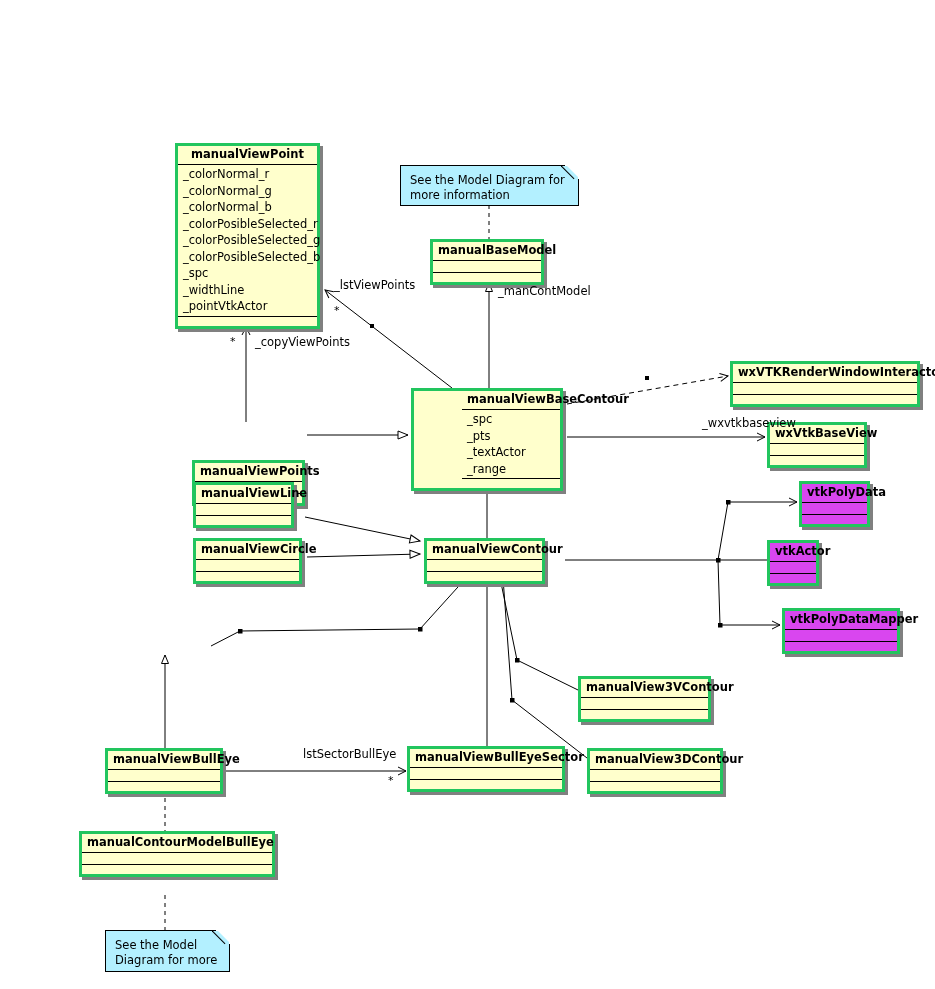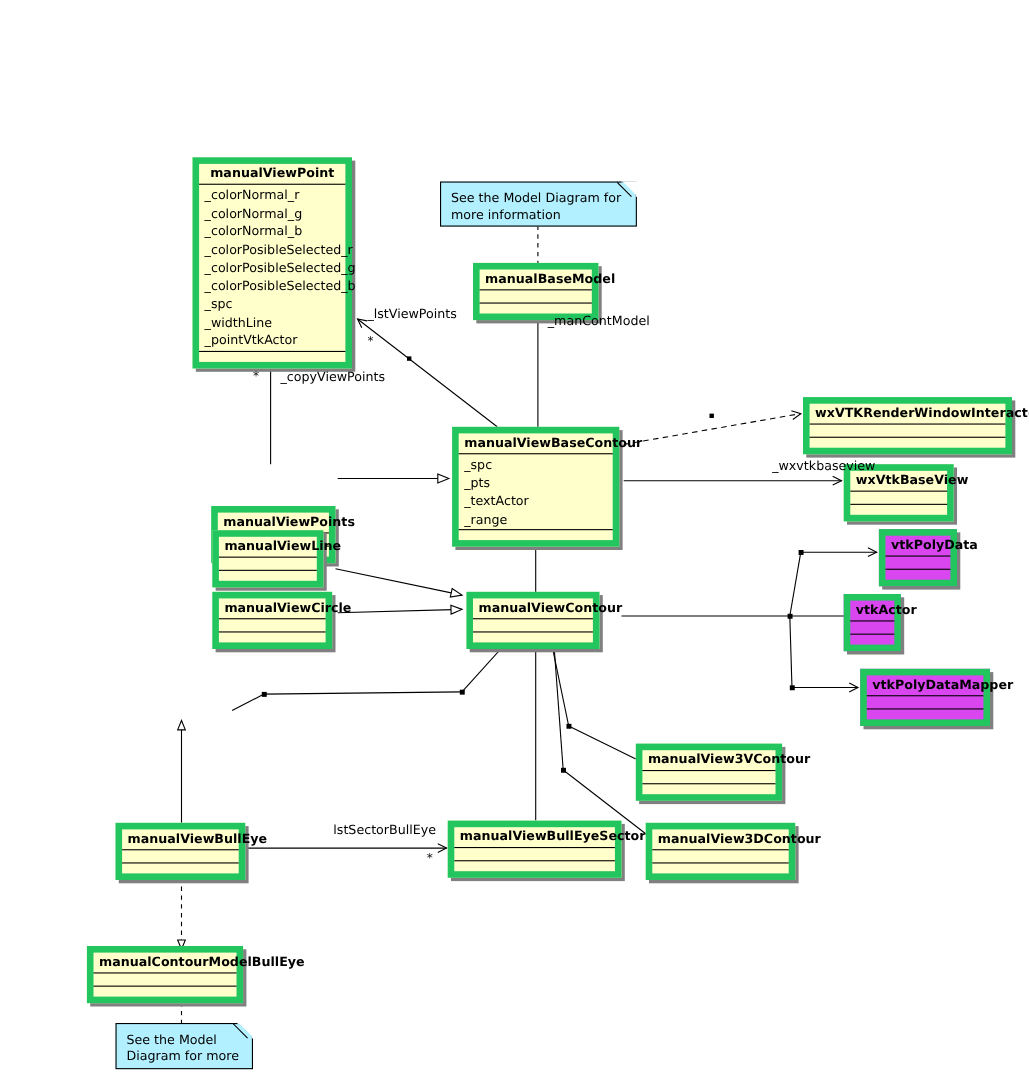--- a/index.html
+++ b/index.html
@@ -23,21 +23,21 @@
     left: 0;
     top: 0;
     width: 935px;
     height: 989px;
     pointer-events: none;
   }
   
   .uml-class {
     position: absolute;
     box-sizing: border-box;
-    border: 6px solid #22c55e;
+    border: 3px solid #22c55e;
     background: #ffffcc;
     box-shadow: 3px 3px 0 0 #808080;
     z-index: 5;
   }
   .uml-class.vtk {
     background: #d946ef;
     box-shadow: 3px 3px 0 0 #808080;
   }
   .uml-name {
     text-align: center;
@@ -239,21 +239,21 @@
     </div>
     <div class="uml-ops"></div>
   </div>
 
   <div class="uml-class" style="left:430px; top:239px; width:114px;">
     <div class="uml-name">manualBaseModel</div>
     <div class="uml-attrs empty"></div>
     <div class="uml-ops"></div>
   </div>
 
-  <div class="uml-class" style="left:411px; top:388px; width:152px;">
+  <div class="uml-class" style="left:411px; top:388px; width:152px;padding-left:48px;">
     <div class="uml-name">manualViewBaseContour</div>
     <div class="uml-attrs">
       <div class="uml-attr">_spc</div>
       <div class="uml-attr">_pts</div>
       <div class="uml-attr">_textActor</div>
       <div class="uml-attr">_range</div>
     </div>
     <div class="uml-ops"></div>
   </div>
 
@@ -299,21 +299,21 @@
     <div class="uml-attrs empty"></div>
     <div class="uml-ops"></div>
   </div>
 
   <div class="uml-class" style="left:587px; top:748px; width:136px;">
     <div class="uml-name">manualView3DContour</div>
     <div class="uml-attrs empty"></div>
     <div class="uml-ops"></div>
   </div>
 
-  <div class="uml-class" style="left:79px; top:860px; width:142px;">
+  <div class="uml-class" style="left:79px; top:831px; width:196px;">
     <div class="uml-name">manualContourModelBullEye</div>
     <div class="uml-attrs empty"></div>
     <div class="uml-ops"></div>
   </div>
 
   <div class="uml-class" style="left:730px; top:361px; width:190px;">
     <div class="uml-name">wxVTKRenderWindowInteractor</div>
     <div class="uml-attrs empty"></div>
     <div class="uml-ops"></div>
   </div>

